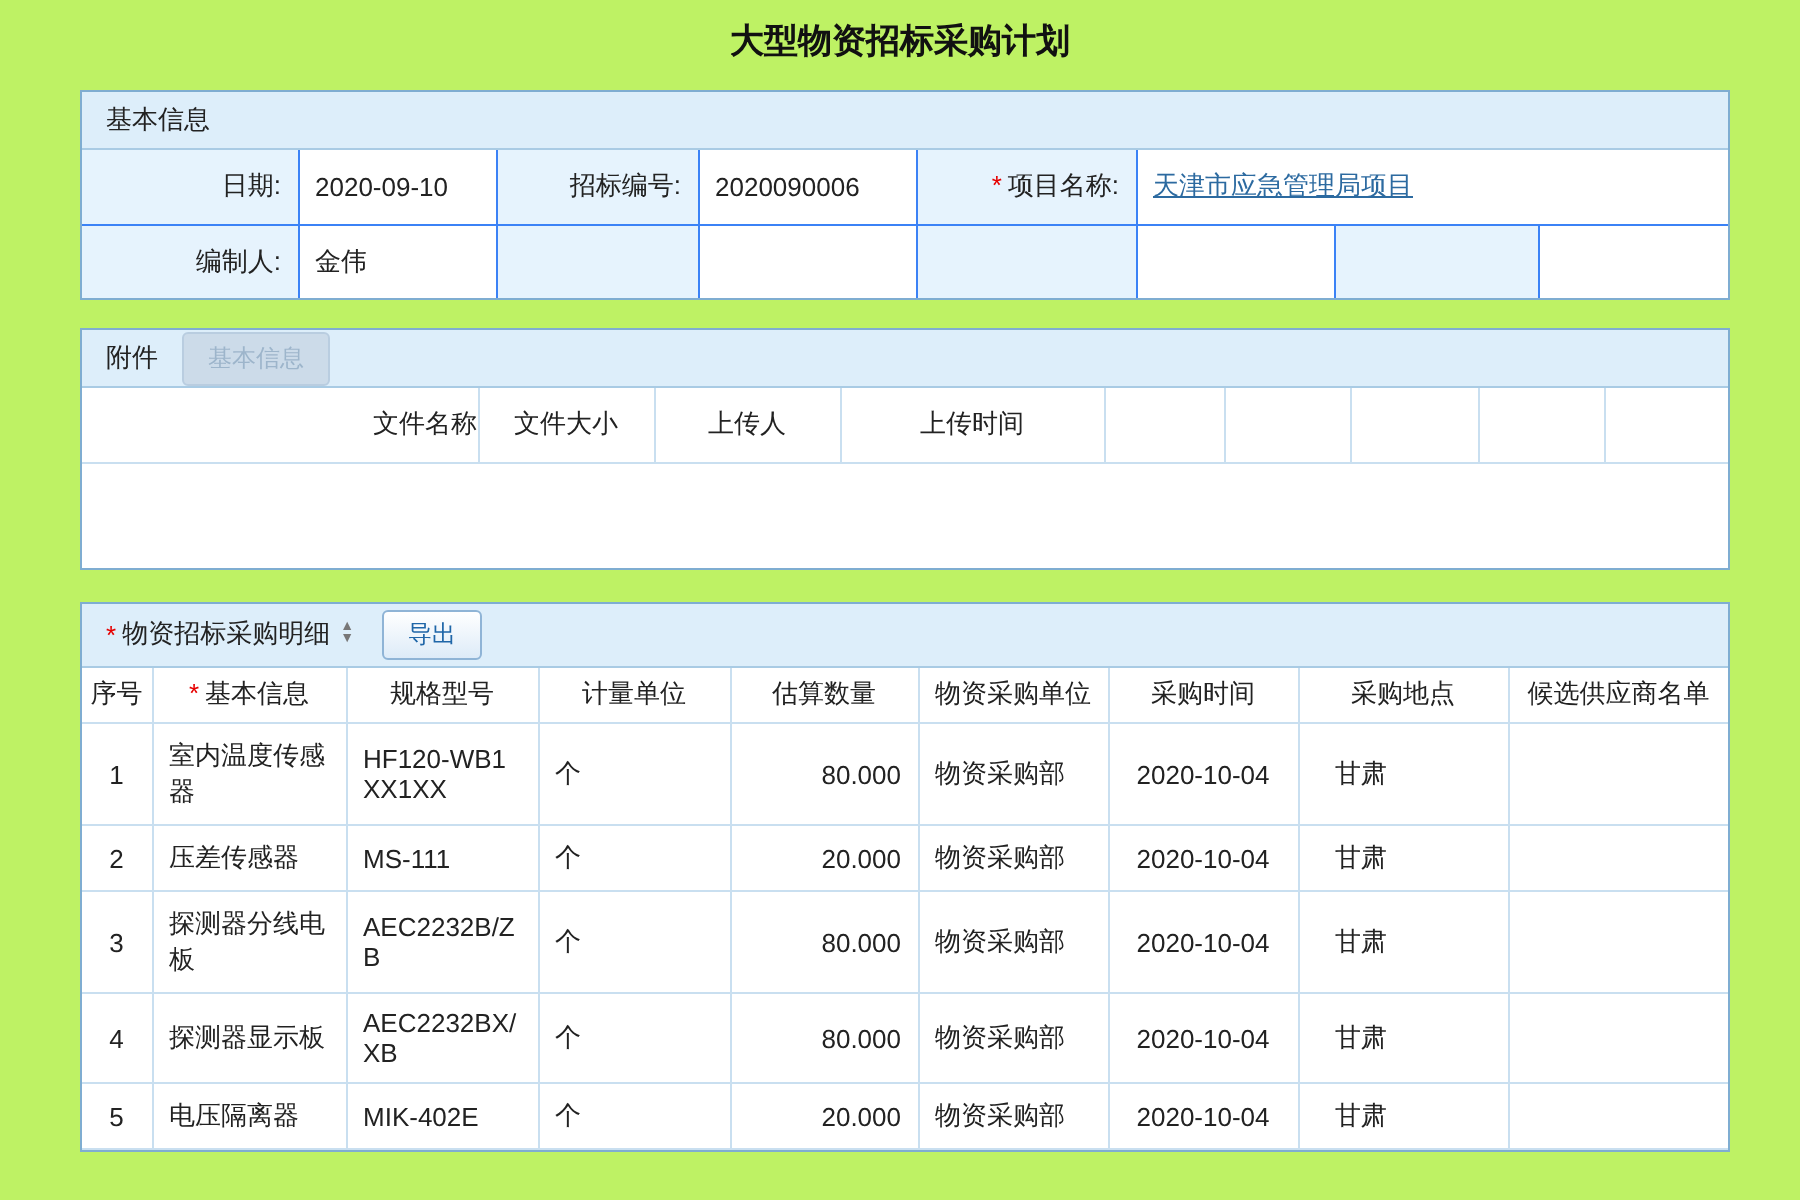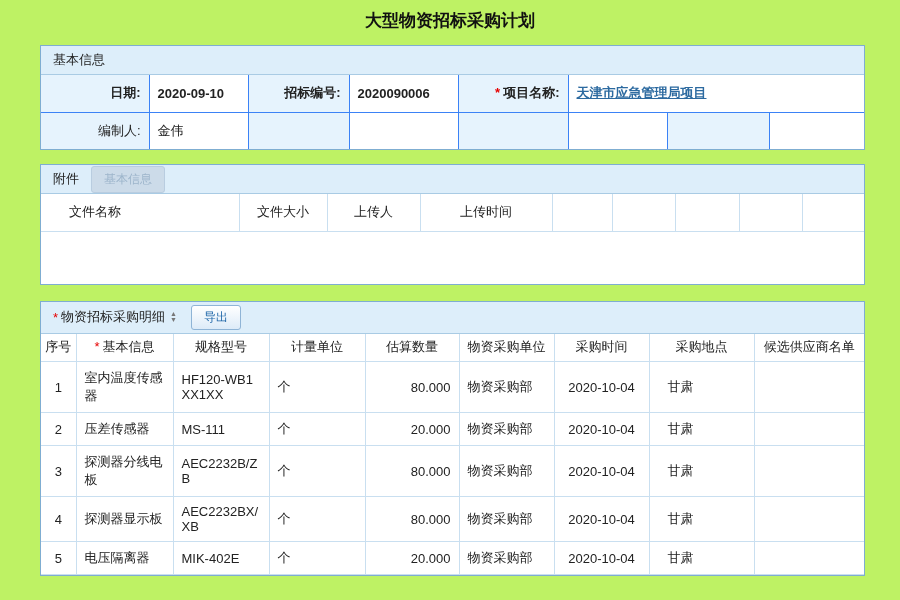--- a/index.html
+++ b/index.html
@@ -15,32 +15,32 @@
   .panel-header { background: #ddeefa; border-bottom: 1px solid #a9cbe4; padding: 0 12px; height: 29px; display: flex; align-items: center; }
 
   table { border-collapse: collapse; width: 100%; table-layout: fixed; }
 
   
   .info-table td { border: 1px solid #3b82f6; height: 37px; padding: 2px 8px; overflow: hidden; }
   .info-table .lbl { background: #e6f3fd; text-align: right; }
   .info-table .val { background: #fff; text-align: left; }
   .info-table td:first-child { border-left: none; }
   .info-table td:last-child { border-right: none; }
-  .info-table tr:first-child td { border-top: none; font-weight: bold; }
+  .info-table tr:first-child td { border-top: none; }
   .info-table tr:last-child td { border-bottom: none; }
   .req { color: #e60000; margin-right: 3px; }
   .link { color: #2c6aa0; text-decoration: underline; cursor: pointer; }
 
   
   .btn-batch {
     margin-left: 12px; background: #ccdbe9; border: 1px solid #b9cde0; color: #9db5cb;
     padding: 4px 12px; border-radius: 3px; font-size: 12px; font-family: inherit; cursor: pointer;
   }
   .attach-table th { font-weight: normal; border-right: 1px solid #c9dff0; border-bottom: 1px solid #c9dff0; height: 37px; text-align: center; background: #fff; overflow: hidden; }
-  .attach-table th.first { text-align: left; padding-left: 28px; }
+  .attach-table th.first { text-align: right; padding-left: 28px; }
   .attach-table th:last-child { border-right: none; }
   .attach-empty { height: 52px; background: #fff; }
 
   
   .panel-detail { min-height: 262px; }
   .detail-header { height: 32px; }
   .sort-icon { display: inline-flex; flex-direction: column; margin-left: 5px; color: #777; cursor: pointer; }
   .sort-icon span { font-size: 7px; line-height: 6px; }
   .btn-export {
     margin-left: 14px; background: linear-gradient(#ffffff, #ddebf8); border: 1px solid #8fb4d6;

